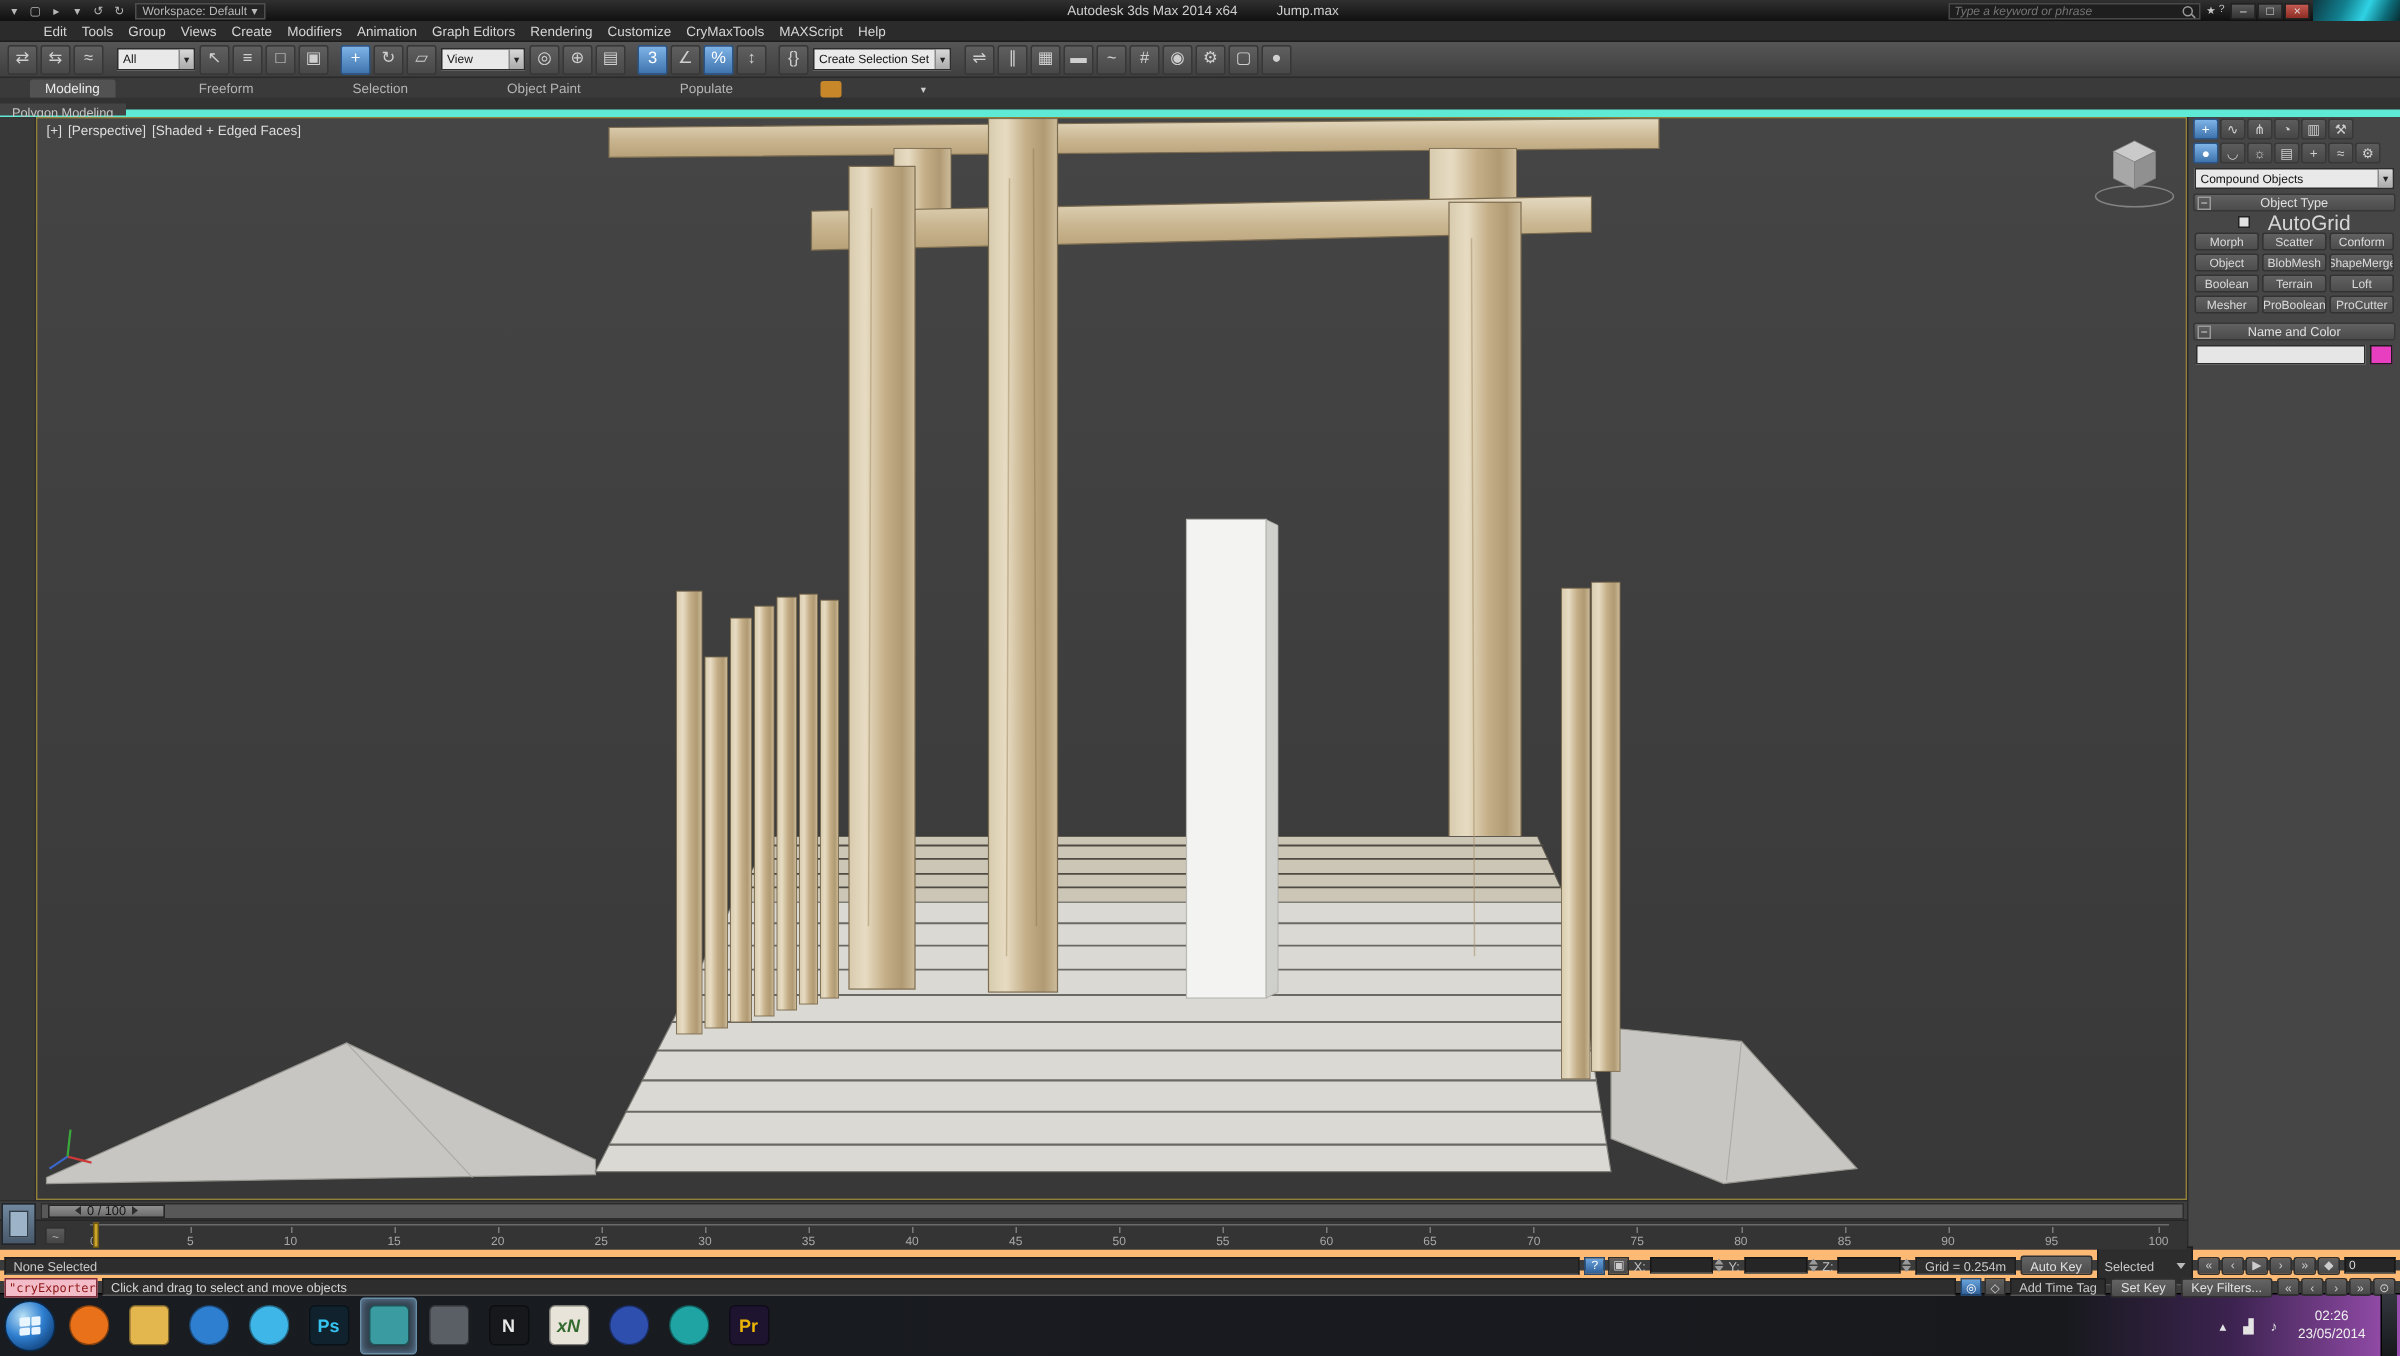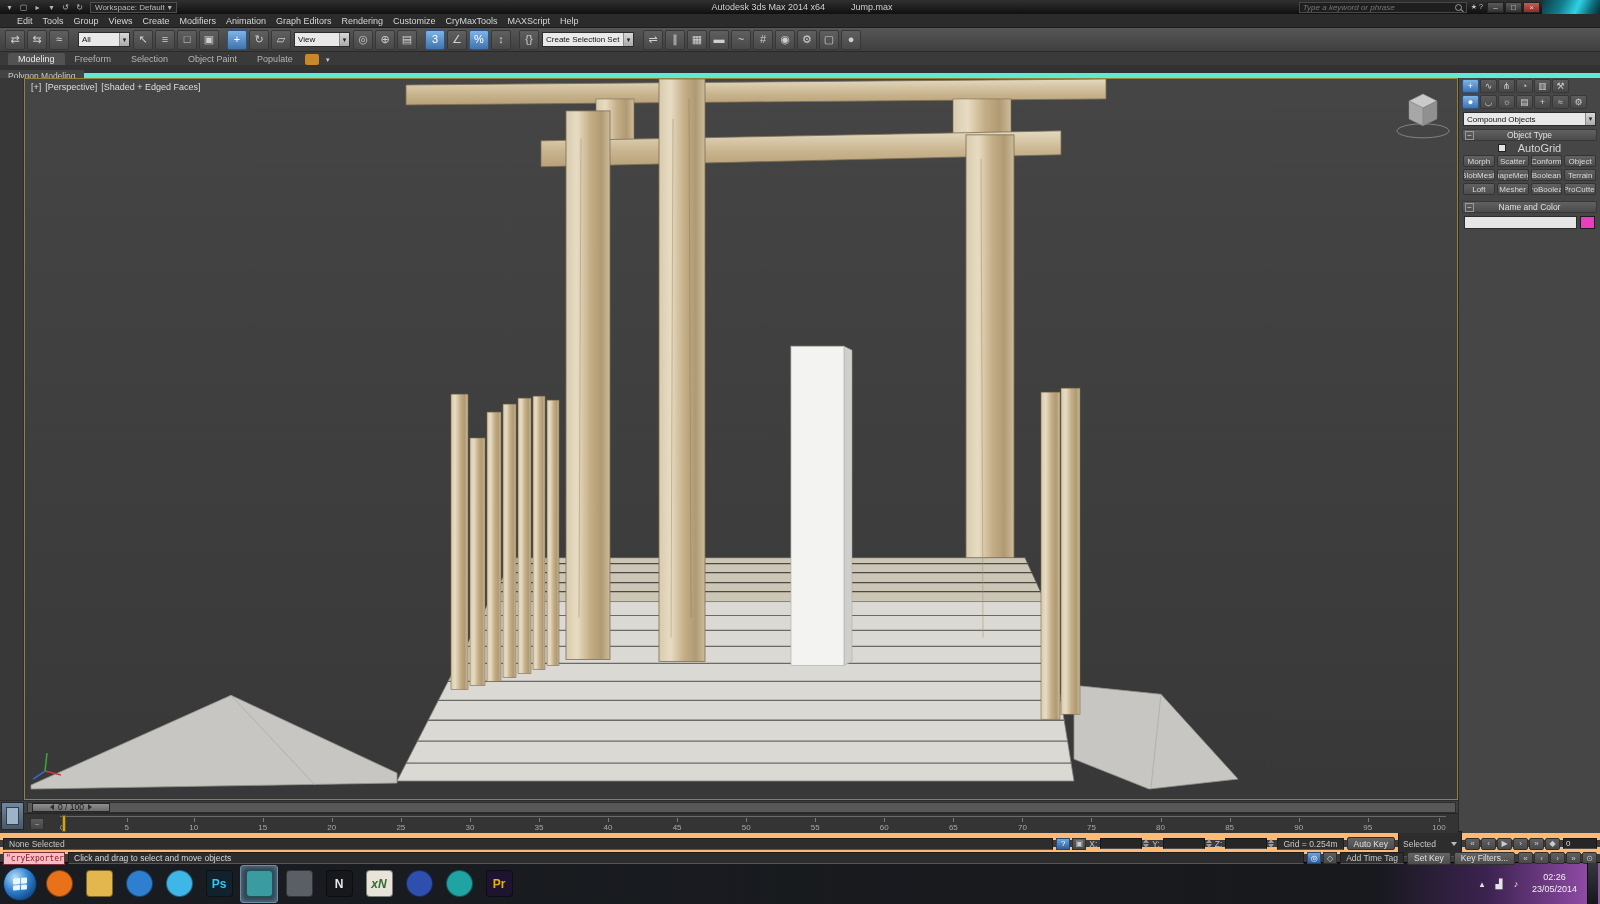--- a/index.html
+++ b/index.html
@@ -18,34 +18,34 @@
 .mag{width:7px;height:7px;border:1px solid #9a9a9a;border-radius:50%;position:relative;margin:0 4px 0 2px;flex:none;}
 .mag::after{content:"";position:absolute;width:4px;height:1px;background:#9a9a9a;transform:rotate(45deg);right:-3px;bottom:-1px;}
 .info-icons{display:flex;gap:2px;margin:0 4px;}
 .info-icons .qa-icon{font-size:7px;}
 .win-btns{display:flex;gap:1px;margin-right:2px;position:relative;z-index:2;}
 .win-btn{width:17px;height:11px;font-size:8px;color:#ddd;background:linear-gradient(#5a5a5a,#333);border:1px solid #222;display:flex;align-items:center;justify-content:center;}
 .win-btn.close{background:linear-gradient(#c65b52,#8d2c24);}
 .corner-art{width:58px;height:14px;flex:none;background:linear-gradient(115deg,#0d3a44 0%,#12808f 35%,#2fd2e4 60%,#0d6d7a 82%,#072d33 100%);}
 
 
-.menubar{height:14px;background:#2b2b2b;display:flex;align-items:flex-start;padding-left:12px;border-bottom:1px solid #1d1d1d;}
+.menubar{height:14px;background:#2b2b2b;display:flex;align-items:flex-start;padding-left:24px;border-bottom:1px solid #1d1d1d;}
 .menu-item{font-size:9px;color:#d6d6d6;padding:0 5px;height:100%;display:flex;align-items:center;}
 
 
 .toolbar{height:24px;background:linear-gradient(#565656,#3f3f3f);display:flex;align-items:center;padding-left:4px;border-bottom:1px solid #2a2a2a;}
 .tb-icon{width:20px;height:20px;margin:0 1px;flex:none;background:linear-gradient(#5f5f5f,#484848);border:1px solid #373737;border-radius:2px;color:#cfcfcf;font-size:11px;line-height:1;display:flex;align-items:center;justify-content:center;}
 .tb-icon.hl{background:linear-gradient(#7fb4e8,#3e73ad);border-color:#2a5586;color:#fff;}
 .tb-sep{width:6px;height:20px;flex:none;}
 .tb-dd{height:15px;background:#e9e9e9;border:1px solid #2c2c2c;display:flex;align-items:center;flex:none;margin:0 2px;overflow:hidden;}
 .tb-dd-val{flex:1;font-size:8px;color:#111;padding-left:3px;white-space:nowrap;overflow:hidden;}
 .tb-dd-arrow{width:10px;height:100%;background:linear-gradient(#d8d8d8,#ababab);border-left:1px solid #8a8a8a;font-size:7px;color:#222;display:flex;align-items:center;justify-content:center;flex:none;}
 
 
-.ribbon-tabs{height:13px;background:#3a3a3a;display:flex;align-items:flex-end;padding-left:8px;}
+.ribbon-tabs{height:13px;background:#3a3a3a;display:flex;align-items:flex-end;padding-left:20px;gap:46px;}
 .rtab{font-size:9px;color:#b4b4b4;padding:1px 10px;}
 .rtab.active{background:#525252;color:#ebebeb;border-radius:2px 2px 0 0;}
 .rtab-extra{width:14px;height:11px;margin-left:2px;font-size:7px;color:#ccc;display:flex;align-items:center;justify-content:center;border-radius:2px;}
 .ribbon-sub{height:13px;background:#323232;border-bottom:5px solid #5eead4;}
 .subtab{display:inline-block;background:#434343;color:#c8c8c8;font-size:8.5px;padding:1px 8px;height:100%;}
 
 
 .main{display:flex;height:755px;}
 .main-left{flex:1;display:flex;flex-direction:column;min-width:0;}
 .vp-wrap{height:722px;display:flex;}
@@ -57,23 +57,23 @@
 
 
 .cmd-panel{width:142px;background:#464646;border-left:1px solid #2a2a2a;color:#ccc;flex:none;}
 .cp-row{display:flex;align-items:center;gap:1px;padding:1px 3px;}
 .cp-tab,.cp-cat{width:17px;height:14px;background:linear-gradient(#5c5c5c,#474747);border:1px solid #383838;border-radius:2px;font-size:9px;color:#cfcfcf;display:flex;align-items:center;justify-content:center;}
 .cp-tab.on,.cp-cat.on{background:linear-gradient(#7fb4e8,#3e73ad);color:#fff;border-color:#2a5586;}
 .cp-dd{height:14px;background:#e9e9e9;border:1px solid #2c2c2c;display:flex;align-items:center;margin:2px 4px;overflow:hidden;}
 .rollout{margin:3px 3px 0 3px;}
 .ro-head{height:12px;background:linear-gradient(#616161,#4b4b4b);border:1px solid #373737;border-radius:2px;display:flex;align-items:center;justify-content:center;font-size:8.5px;color:#e0e0e0;position:relative;}
 .ro-minus{position:absolute;left:2px;top:1px;width:9px;height:9px;border:1px solid #999;font-size:8px;line-height:7px;text-align:center;color:#ddd;}
-.autogrid{display:flex;align-items:center;justify-content:center;gap:12px;height:14px;font-size:11px;color:#d6d6d6;}
+.autogrid{display:flex;align-items:center;justify-content:center;gap:12px;height:14px;font-size:14px;color:#d6d6d6;}
 .cb{width:8px;height:8px;background:#e2e2e2;border:1px solid #222;}
-.ot-grid{display:grid;grid-template-columns:1fr 1fr 1fr 1fr;gap:2px;padding:0 1px 3px 1px;}
+.ot-grid{display:grid;grid-template-columns:1fr 1fr 1fr;gap:2px;padding:0 1px 3px 1px;}
 .ot-btn{height:12px;background:linear-gradient(#616161,#4d4d4d);border:1px solid #333;border-radius:2px;color:#dadada;font-size:8px;display:flex;align-items:center;justify-content:center;overflow:hidden;white-space:nowrap;}
 .nc-row{display:flex;gap:3px;padding:3px 2px;}
 .name-field{flex:1;height:13px;background:#e6e6e6;border:1px solid #2c2c2c;font-size:8px;padding:0 2px;outline:none;min-width:0;}
 .color-swatch{width:15px;height:13px;border:1px solid #1d1d1d;flex:none;}
 
 
 .timeslider-row{height:13px;background:#3f3f3f;display:flex;align-items:center;padding:1px 2px 1px 27px;border-top:1px solid #2c2c2c;}
 .ts-track{flex:1;height:11px;background:#585858;border:1px solid #2d2d2d;position:relative;}
 .ts-handle{position:absolute;left:4px;top:0;bottom:0;width:78px;background:linear-gradient(#8f8f8f,#6c6c6c);border:1px solid #262626;color:#151515;font-size:8.5px;display:flex;align-items:center;justify-content:center;gap:4px;}
 .tri-l{width:0;height:0;border-top:3px solid transparent;border-bottom:3px solid transparent;border-right:4px solid #2e2e2e;}

